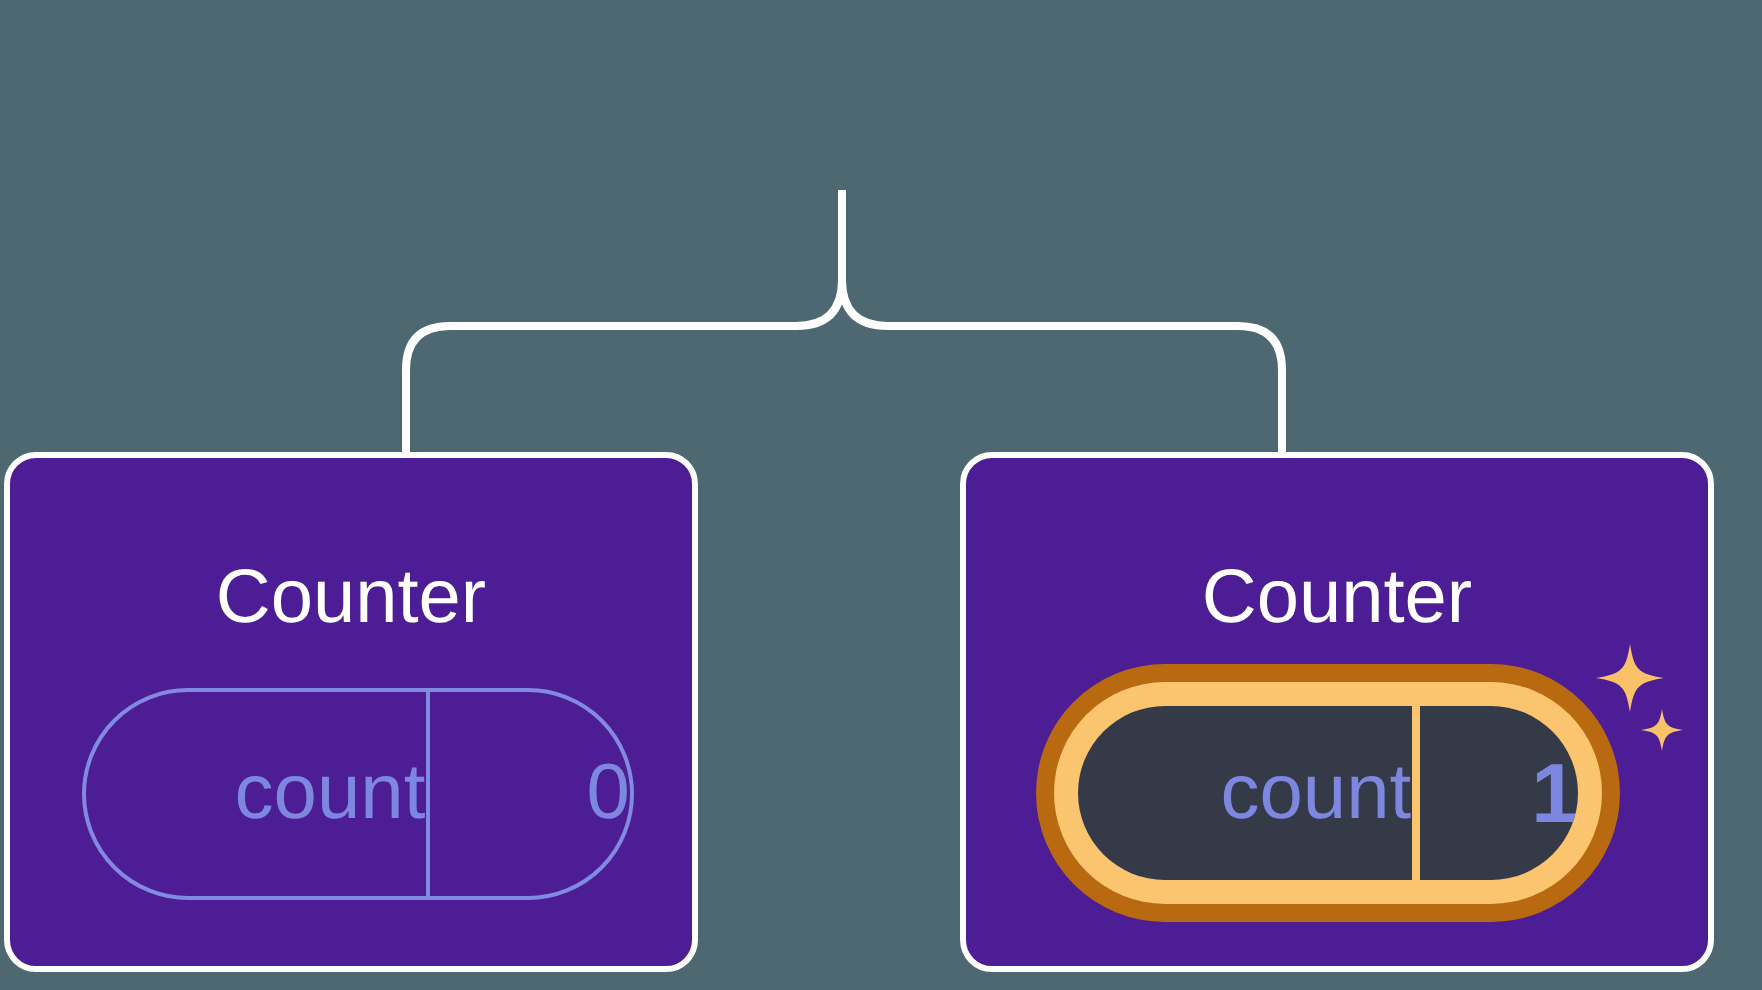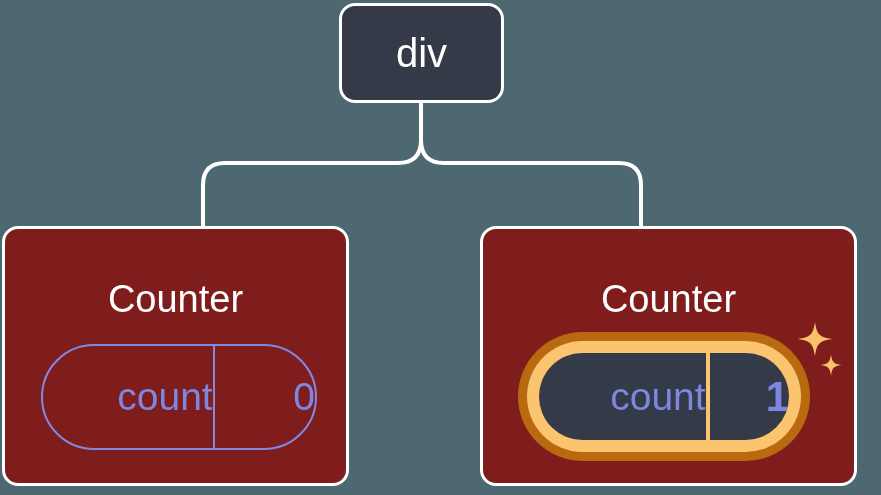--- a/index.html
+++ b/index.html
@@ -18,21 +18,21 @@
   .node-root {
     position:absolute; left:339px; top:3px; width:165px; height:100px;
     box-sizing:border-box;
     background:#343a47; border:3px solid #ffffff; border-radius:16px;
     display:flex; align-items:center; justify-content:center;
     color:#ffffff; font-size:40px; font-weight:400;
   }
 
   .card {
     position:absolute; top:226px; height:260px; box-sizing:border-box;
-    background:#7f1d1d; border:3px solid #ffffff; border-radius:16px;
+    background:#4c1d95; border:3px solid #ffffff; border-radius:16px;
   }
   .card-left  { left:2px;   width:347px; }
   .card-right { left:480px; width:377px; }
 
   .card-title {
     position:absolute; top:47px; left:0; right:0;
     text-align:center; color:#ffffff;
     font-size:38px; font-weight:500; line-height:46px;
   }
 
@@ -75,23 +75,20 @@
 </head>
 <body>
 
 <div class="stage">
 
   <svg class="connectors" viewBox="0 0 881 495" aria-hidden="true">
     <path class="conn" d="M421,95 L421,140 Q421,163 398,163 L225,163 Q203,163 203,185 L203,230"></path>
     <path class="conn" d="M421,95 L421,140 Q421,163 444,163 L619,163 Q641,163 641,185 L641,230"></path>
   </svg>
 
-  <div class="node-root">
-    <span>div</span>
-  </div>
 
   <div class="card card-left">
     <div class="card-title">Counter</div>
     <div class="pill-plain">
       <div class="pill-cell cell-key">
         <span>count</span>
       </div>
       <div class="pill-divider"></div>
       <div class="pill-cell cell-val">
         <span>0</span>

